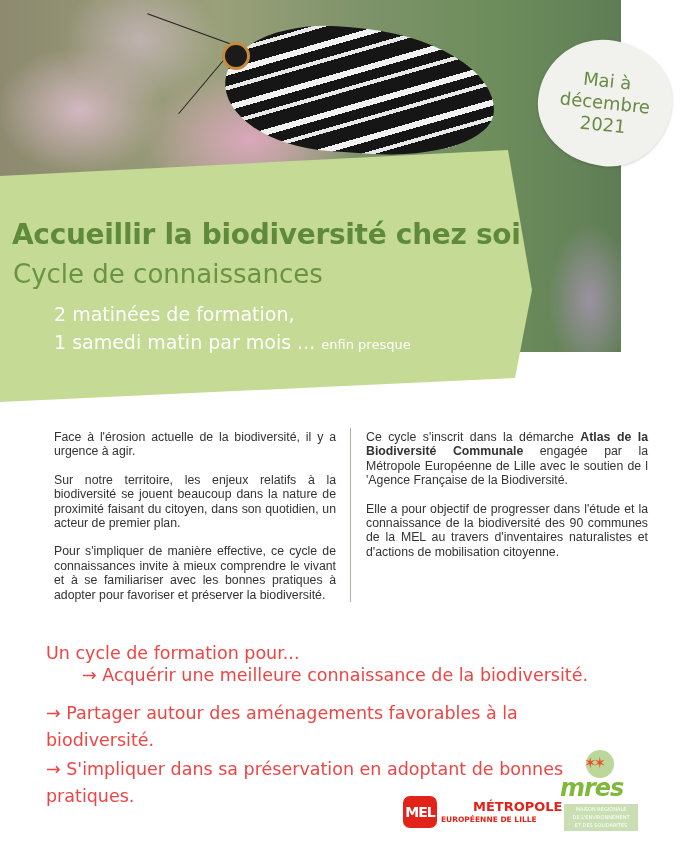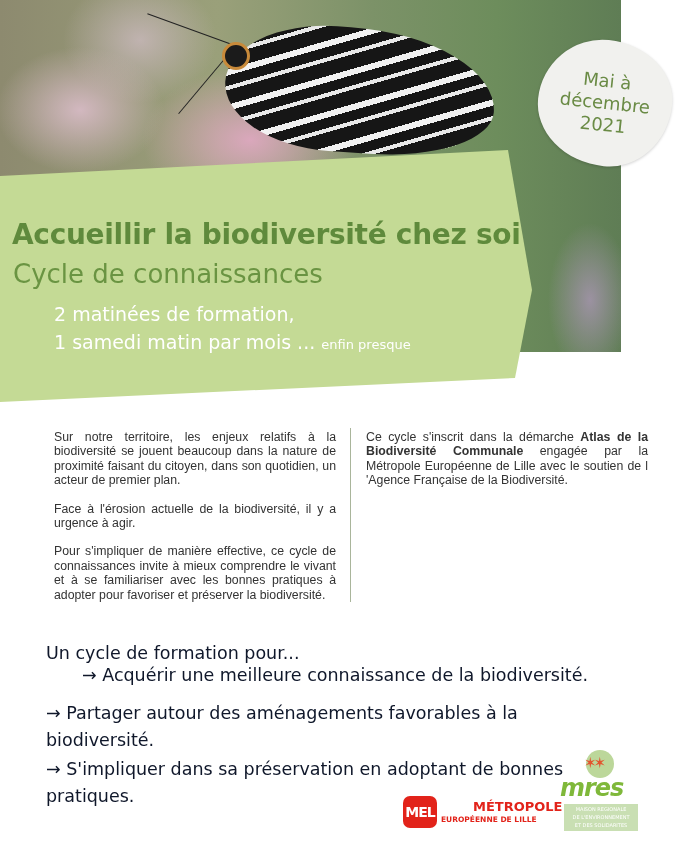--- a/index.html
+++ b/index.html
@@ -47,21 +47,21 @@
   
   .col { position:absolute; top:430px; width:282px; font-family:"Liberation Sans", sans-serif;
     font-size:12.3px; line-height:14.4px; color:#333333; text-align:justify; }
   .col p { margin:0 0 14px 0; }
   .col.left { left:54px; }
   .col.right { left:366px; width:282px; }
   .col b { font-weight:bold; }
   .divider { position:absolute; left:350px; top:428px; width:1px; height:174px; background:#a9b59b; }
 
   
-  .obj { position:absolute; left:46px; width:520px; color:#0f172a; font-size:17.5px; line-height:27px;
+  .obj { position:absolute; left:46px; width:520px; color:#ef4444; font-size:17.5px; line-height:27px;
     font-family:"DejaVu Sans", sans-serif; }
   .obj.h { top:640px; }
   .obj.o1 { top:662px;margin-left:36px; }
   .obj.o2 { top:700px; }
   .obj.o3 { top:756px; }
 
   
   .mel { position:absolute; left:403px; top:796px; display:flex; align-items:center; }
   .mel-box { width:34px; height:32px; background:#e2231a; color:#fff; font-family:"DejaVu Sans", sans-serif;
     font-weight:bold; font-size:14px; display:flex; align-items:center; justify-content:center; letter-spacing:-1px;border-radius:7px; }
@@ -96,27 +96,28 @@
 <div class="banner"></div>
 <div class="title">Accueillir la biodiversité chez soi</div>
 <div class="subtitle">Cycle de connaissances</div>
 <div class="tagline l1">2 matinées de formation,</div>
 <div class="tagline l2">
   <span>1 samedi matin par mois ...</span>
   <small>enfin presque</small>
 </div>
 
 <div class="col left">
+  <p>Face à l'érosion actuelle de la biodiversité, il y a urgence à agir.</p>
   <p>Sur notre territoire, les enjeux relatifs à la biodiversité se jouent beaucoup dans la nature de proximité faisant du citoyen, dans son quotidien, un acteur de premier plan.</p>
-  <p>Face à l'érosion actuelle de la biodiversité, il y a urgence à agir.</p>
   <p>Pour s'impliquer de manière effective, ce cycle de connaissances invite à mieux comprendre le vivant et à se familiariser avec les bonnes pratiques à adopter pour favoriser et préserver la biodiversité.</p>
 </div>
 <div class="divider"></div>
 <div class="col right">
   <p><span>Ce cycle s'inscrit dans la démarche </span><b>Atlas de la Biodiversité Communale</b><span> engagée par la Métropole Européenne de Lille avec le soutien de l 'Agence Française de la Biodiversité.</span></p>
+  <p>Elle a pour objectif de progresser dans l'étude et la connaissance de la biodiversité des 90 communes de la MEL au travers d'inventaires naturalistes et d'actions de mobilisation citoyenne.</p>
 </div>
 
 <div class="obj h">Un cycle de formation pour...</div>
 <div class="obj o1">→ Acquérir une meilleure connaissance de la biodiversité.</div>
 <div class="obj o2">→ Partager autour des aménagements favorables à la biodiversité.</div>
 <div class="obj o3">→ S'impliquer dans sa préservation en adoptant de bonnes pratiques.</div>
 
 <div class="mel">
   <div class="mel-box">MEL</div>
   <div class="mel-text">

